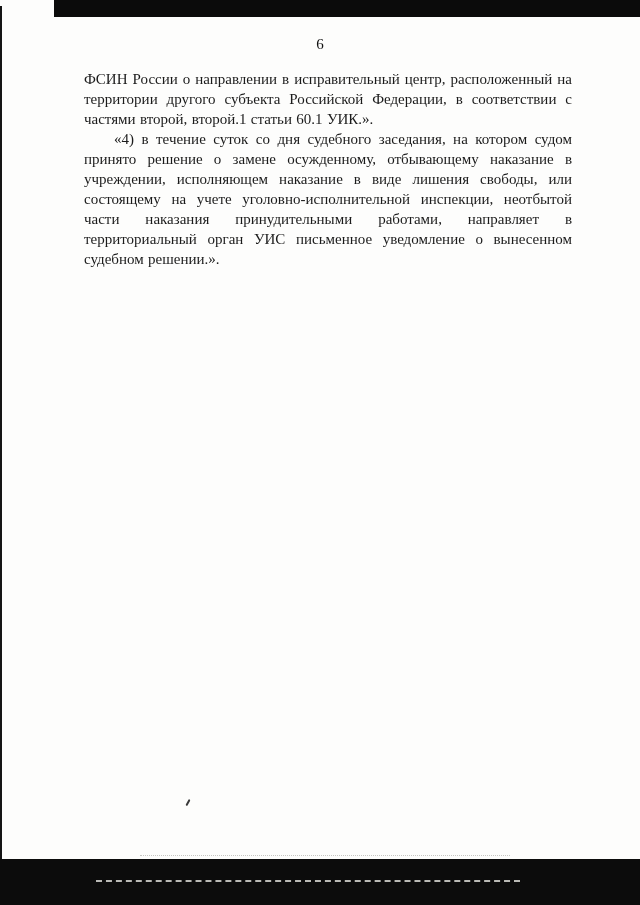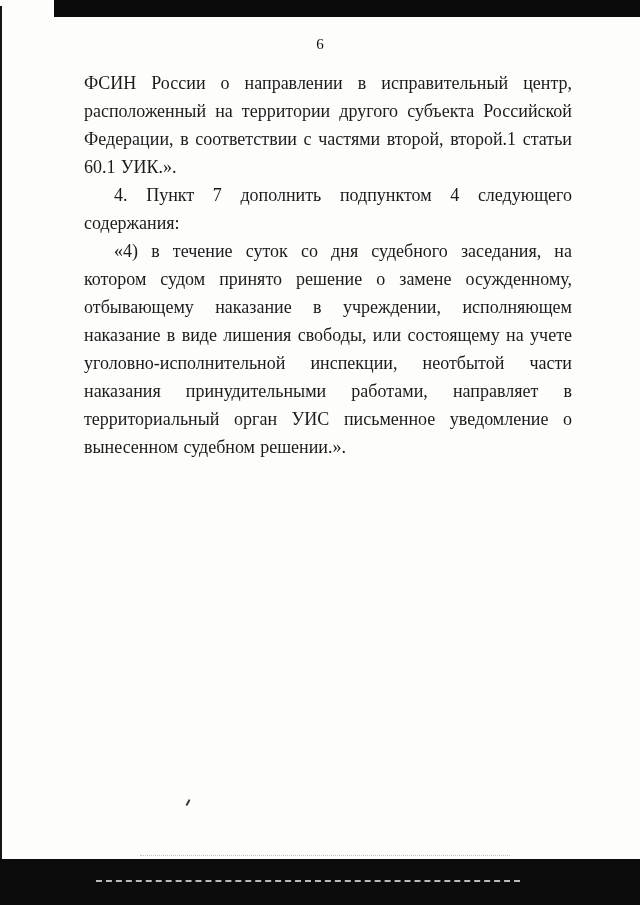--- a/index.html
+++ b/index.html
@@ -66,22 +66,22 @@
     width: 100%;
     text-align: center;
     font-size: 15px;
     color: #111;
   }
   .text-block {
     position: absolute;
     top: 69px;
     left: 84px;
     width: 488px;
-    font-size: 18px;
-    line-height: 28px;
+    font-size: 15px;
+    line-height: 20px;
     text-align: justify;
     word-spacing: 0.04em;
   }
   .text-block p {
     margin: 0;
   }
   .text-block p.indent {
     text-indent: 30px;
   }
   .scan-artifact {
@@ -102,21 +102,20 @@
 
   <div class="edge-left"></div>
 
   <div class="top-bar"></div>
   <div class="top-bar-notch"></div>
 
   <div class="page-number">6</div>
 
   <div class="text-block">
     <p>ФСИН России о направлении в исправительный центр, расположенный на территории другого субъекта Российской Федерации, в соответствии с частями второй, второй.1 статьи 60.1 УИК.».</p>
-    <p class="indent">4. Пункт 7 дополнить подпунктом 4 следующего содержания:</p>
     <p class="indent">«4) в течение суток со дня судебного заседания, на котором судом принято решение о замене осужденному, отбывающему наказание в учреждении, исполняющем наказание в виде лишения свободы, или состоящему на учете уголовно-исполнительной инспекции, неотбытой части наказания принудительными работами, направляет в территориальный орган УИС письменное уведомление о вынесенном судебном решении.».</p>
   </div>
 
   <div class="scan-artifact"></div>
 
   <div class="pre-bar-dots"></div>
 
   <div class="bottom-bar">
     <div class="bottom-noise-line"></div>
   </div>

